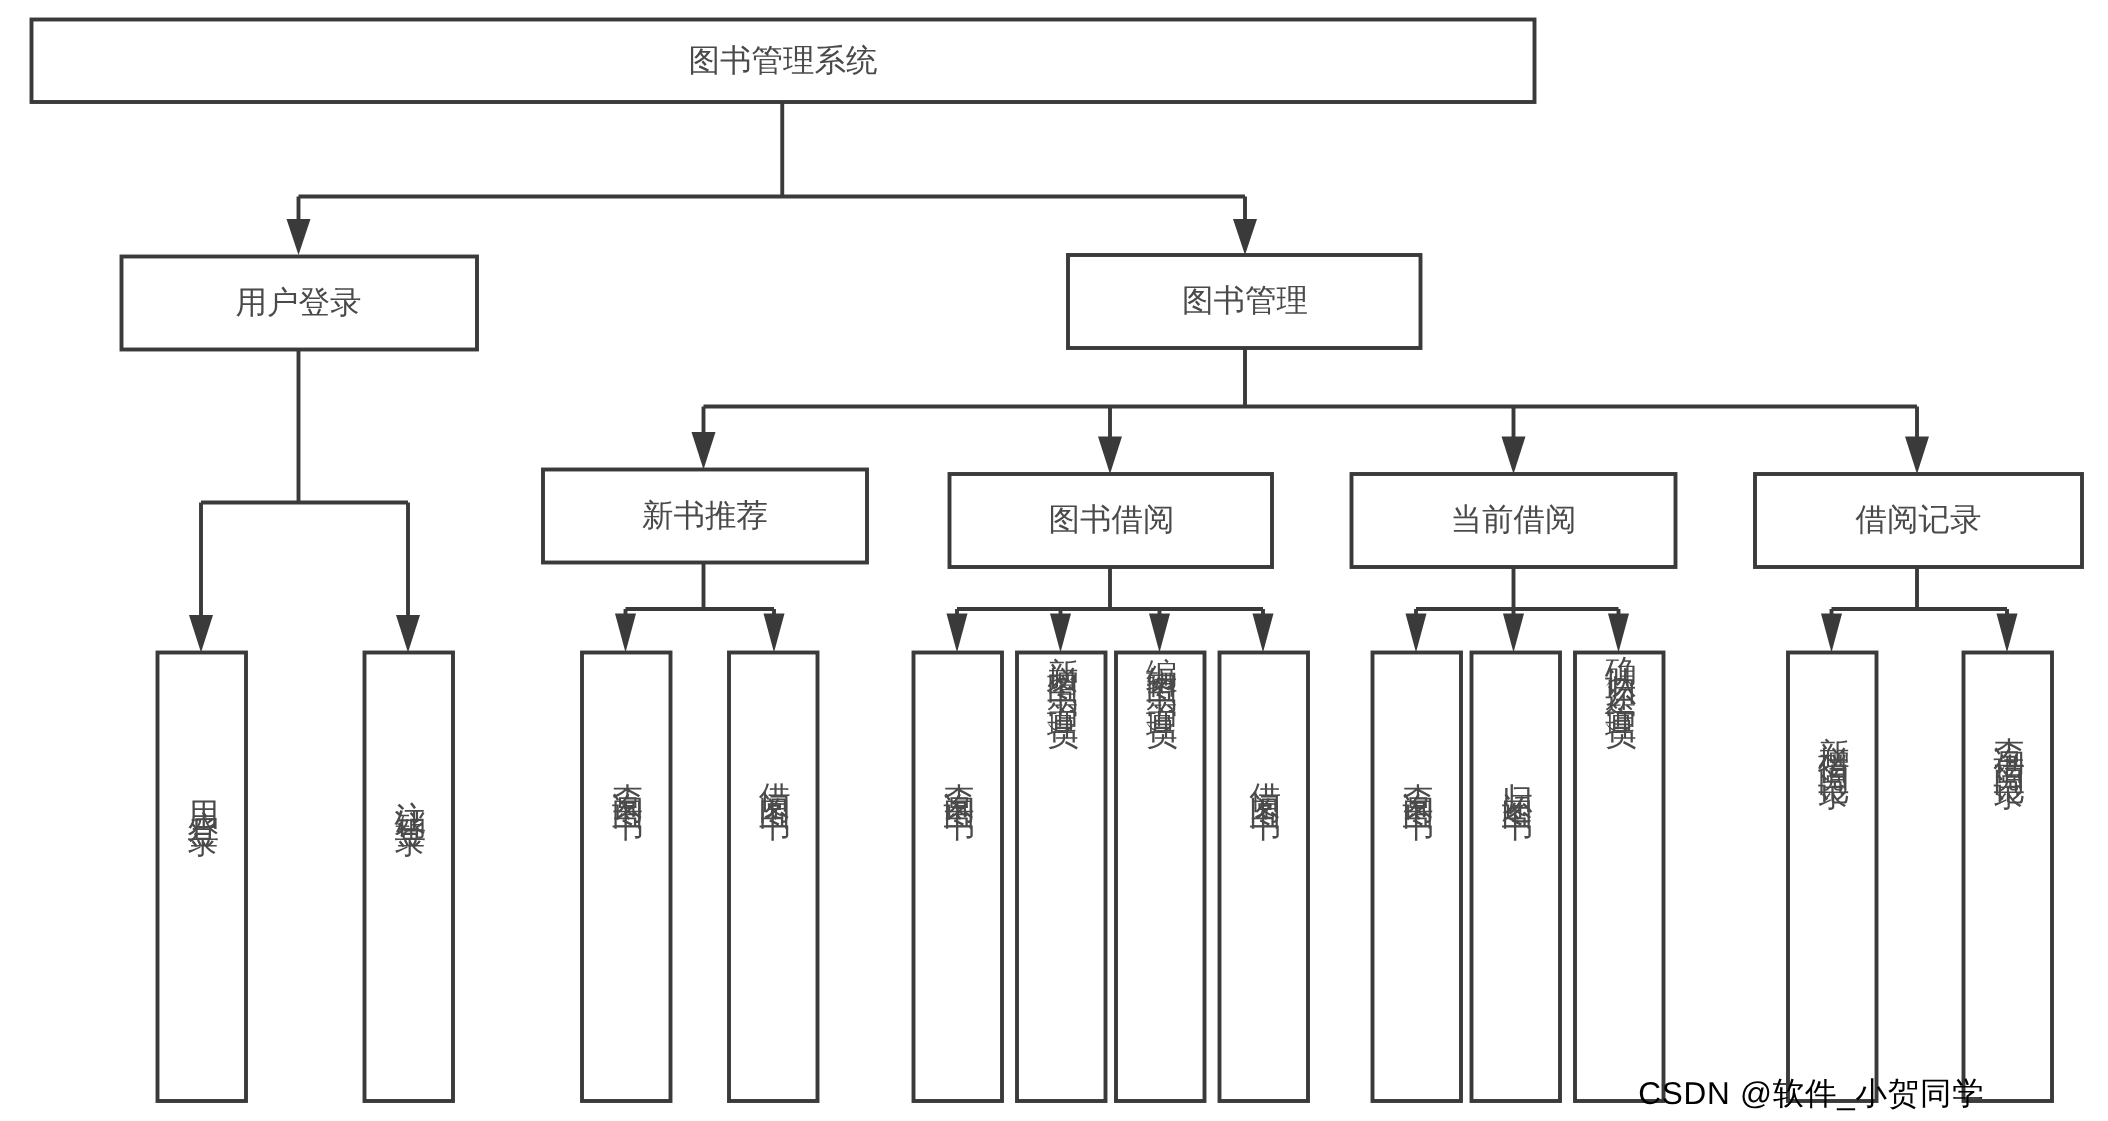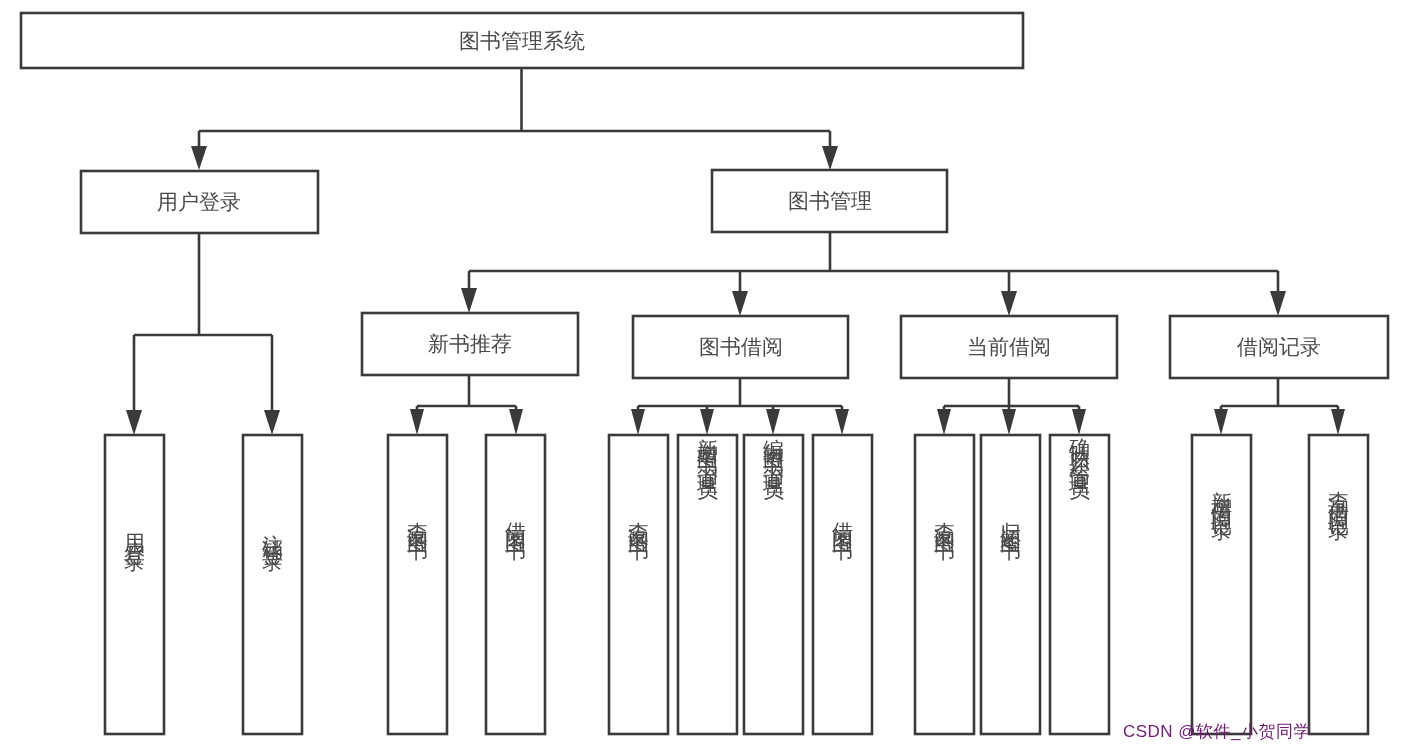--- a/index.html
+++ b/index.html
@@ -49,25 +49,25 @@
     dominant-baseline: middle;
   }
   .node-label-vertical {
     fill: #4a4a4a;
     font-family: "Liberation Sans", "DejaVu Sans", sans-serif;
     font-size: 21px;
     text-anchor: middle;
   }
   .watermark {
     position: absolute;
-    right: 16px;
+    right: 4px;
     bottom: 4px;
     font-family: "Liberation Sans", "DejaVu Sans", sans-serif;
-    font-size: 17px;
-    color: #701a75;
+    font-size: 21px;
+    color: #000000;
     white-space: nowrap;
     letter-spacing: 0.5px;
   }
 </style>
 </head>
 <body>
 
 <div id="diagram-root">
 
   <svg class="diagram-canvas" viewBox="0 0 1405 747" xmlns="http://www.w3.org/2000/svg">

